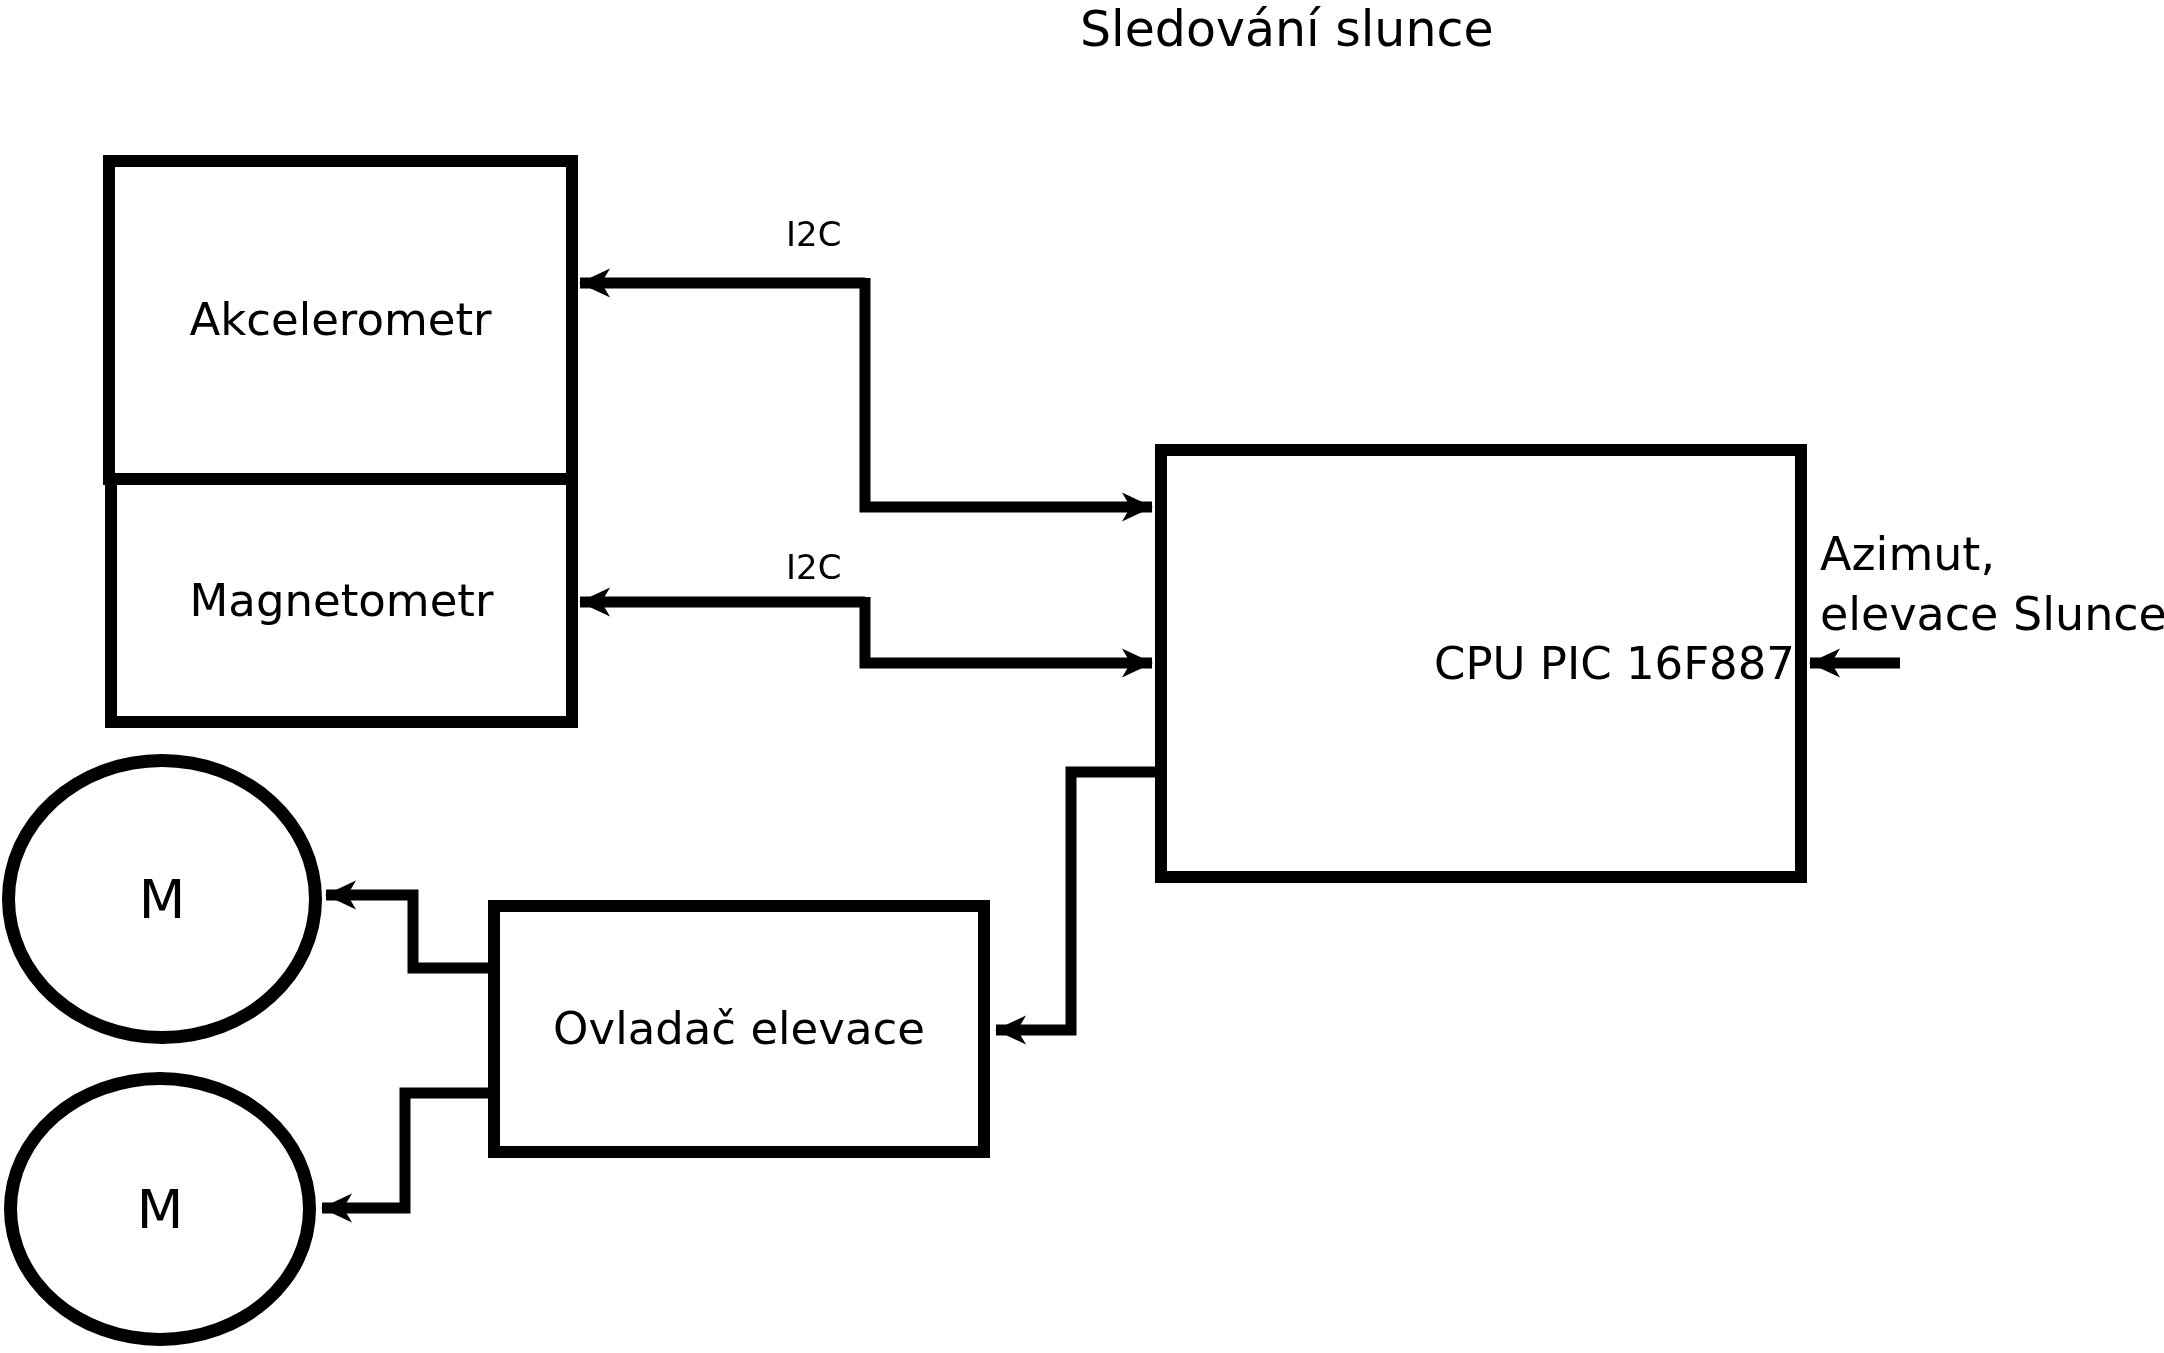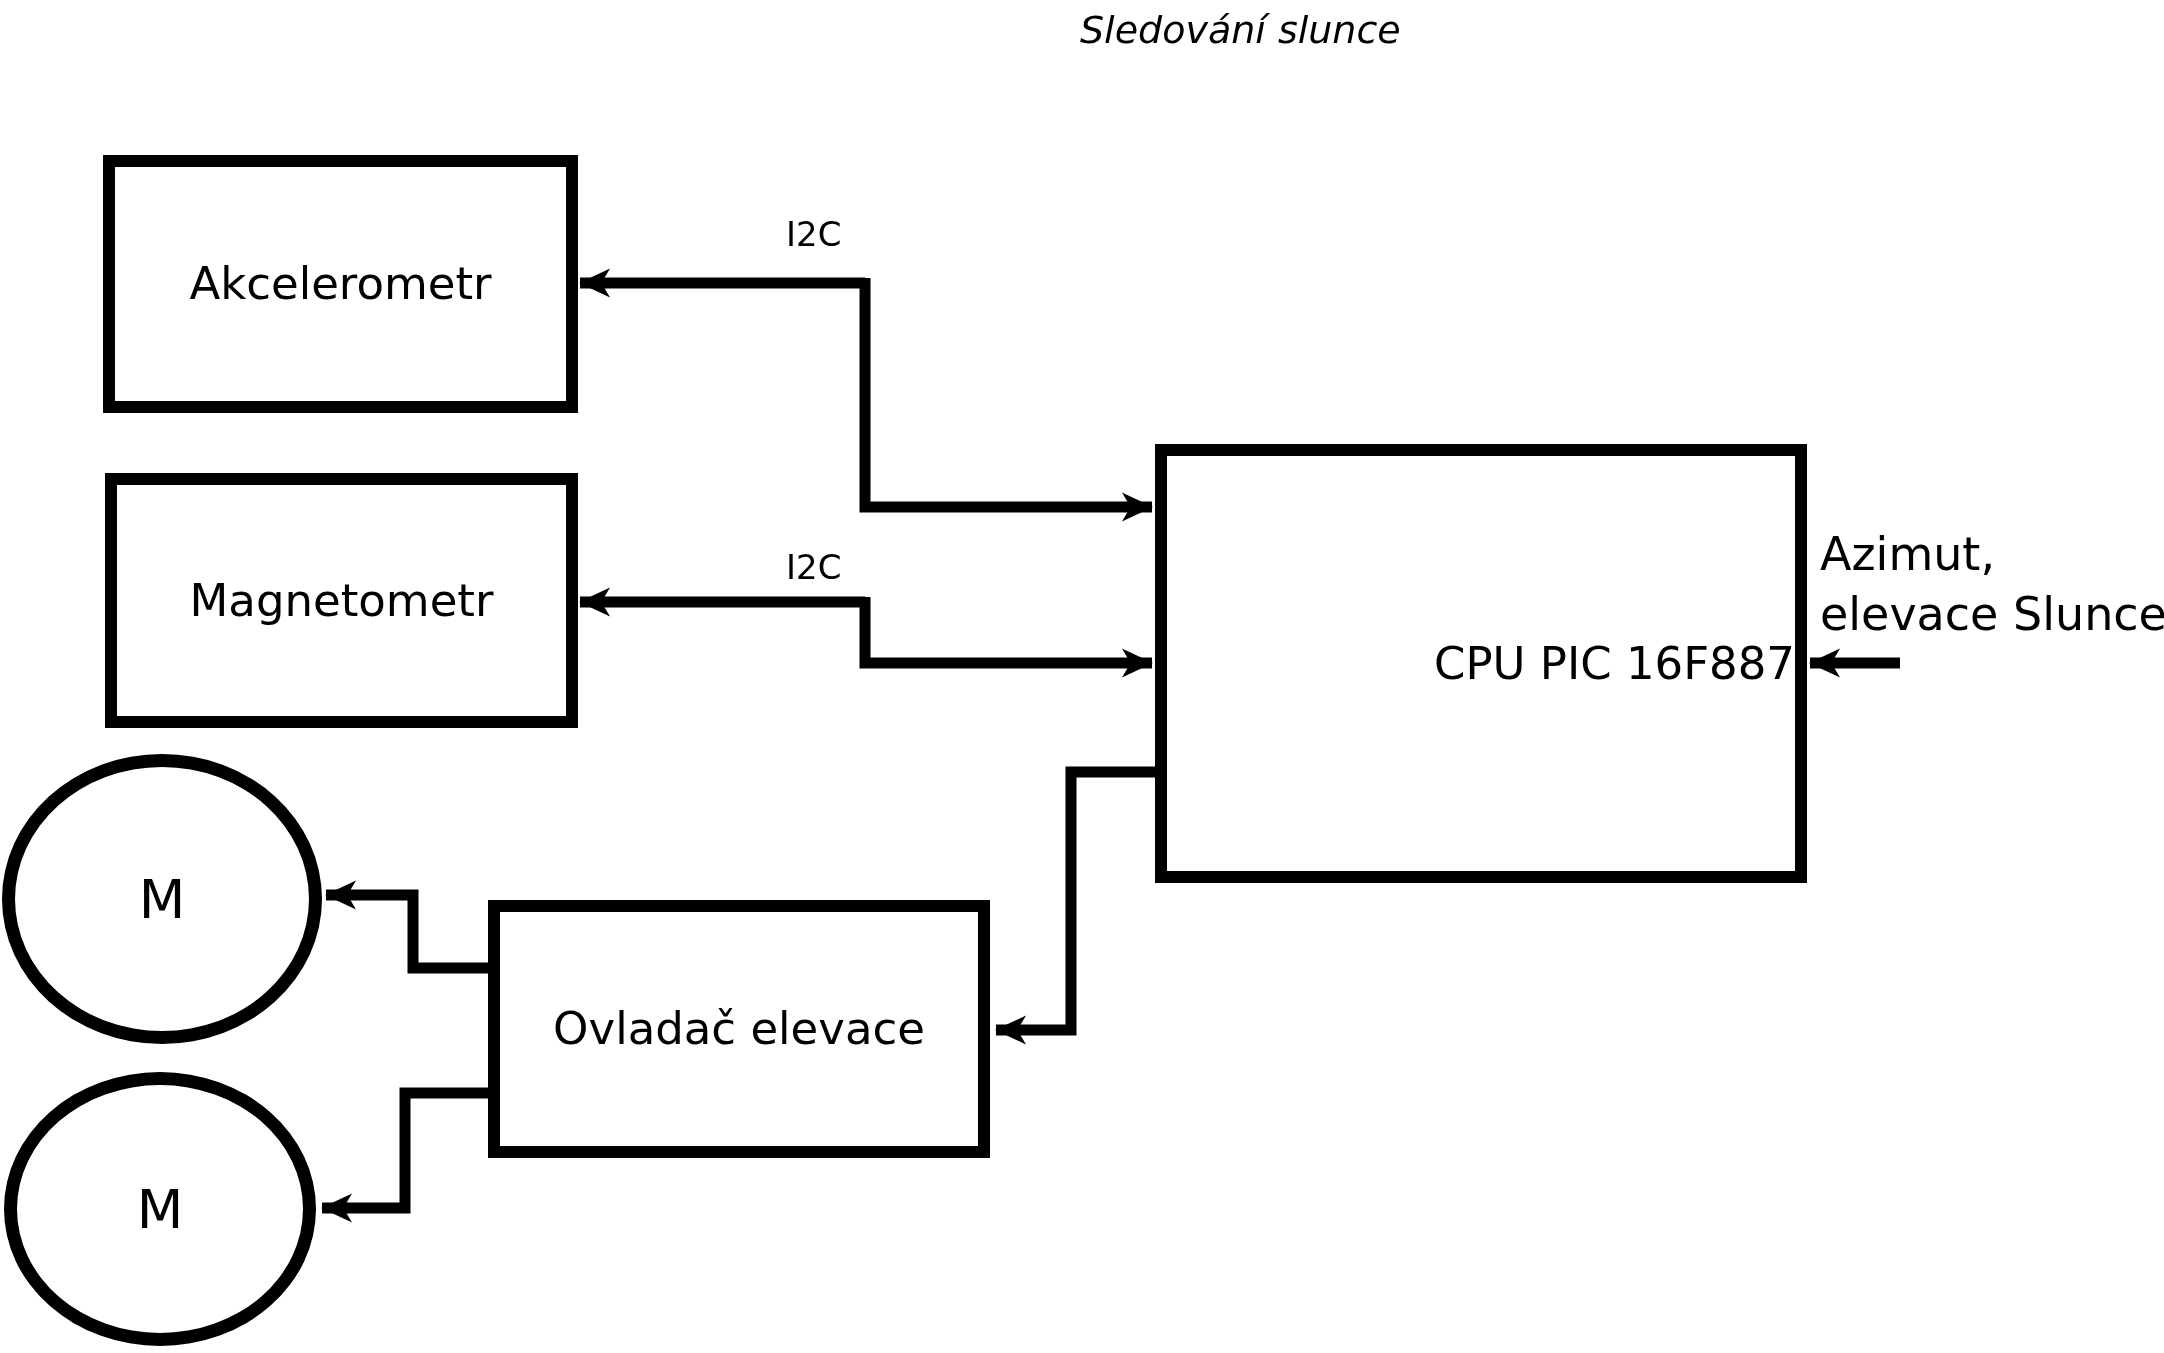--- a/index.html
+++ b/index.html
@@ -49,34 +49,33 @@
   .floating-label {
     position: absolute;
     font-size: 34px;
     line-height: 1.0;
     white-space: nowrap;
   }
   .title {
     position: absolute;
     left: 1080px;
     top: 2px;
-    font-size: 38px;
+    font-size: 49px;
     line-height: 56px;
     white-space: nowrap;
-    font-style: italic;
   }
   .azimut {
     position: absolute;
     left: 1820px;
     top: 524px;
     font-size: 46px;
     line-height: 60px;
     white-space: nowrap;
   }
-  #box-akcelerometr { left: 103px;  top: 155px; width: 475px; height: 258px; }
+  #box-akcelerometr { left: 103px;  top: 155px; width: 475px; height: 330px; }
   #box-magnetometr  { left: 105px;  top: 473px; width: 473px; height: 255px; }
   #box-cpu          { left: 1155px; top: 444px; width: 652px; height: 439px; justify-content: flex-end; }
   #box-ovladac      { left: 488px;  top: 900px; width: 502px; height: 258px; }
   #circle-m-top     { left: 2px;    top: 754px;  width: 320px; height: 290px; }
   #circle-m-bottom  { left: 4px;    top: 1072px; width: 312px; height: 274px; }
 </style>
 </head>
 <body>
 
 <div class="canvas">

